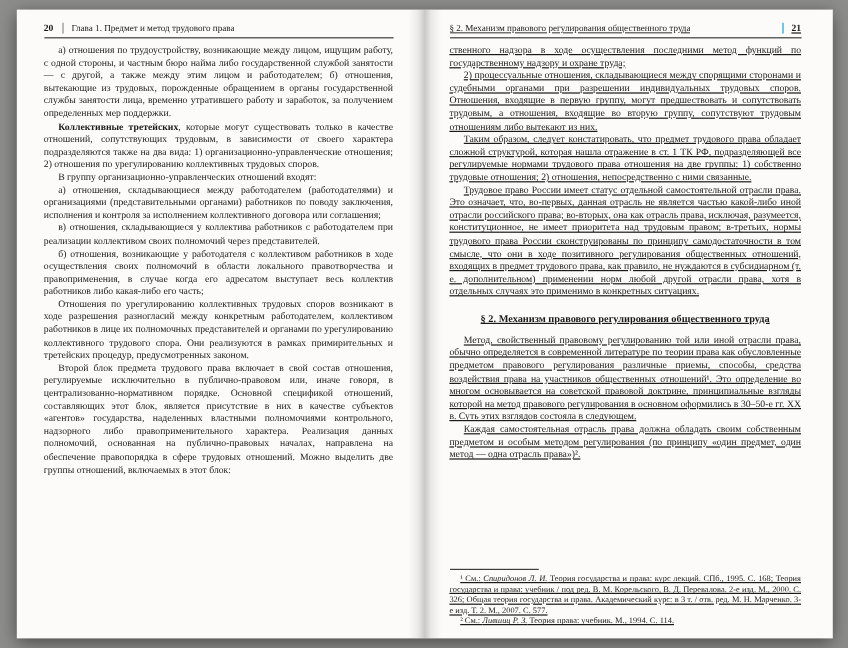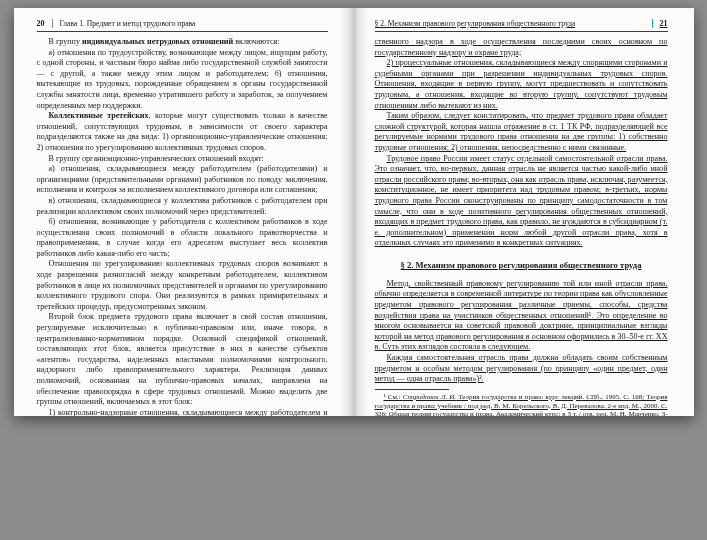--- a/index.html
+++ b/index.html
@@ -4,21 +4,21 @@
 <style>
   * { box-sizing: border-box; }
   html, body { margin: 0; padding: 0; }
   body {
     width: 707px; height: 540px; overflow: hidden;
     background: #8d8d8b;
     font-family: "Liberation Serif", "DejaVu Serif", serif;
   }
   .spread {
     position: relative;
-    width: 680px; height: 408px;
+    width: 680px; height: 524px;
     margin: 8px auto 0 auto;
     background: #fcfbf9;
     box-shadow: 0 4px 14px rgba(0,0,0,0.5);
     display: flex;
     overflow: hidden;
   }
   .gutter {
     position: absolute; left: 50%; top: 0; bottom: 0;
     width: 28px; transform: translateX(-50%);
     background: linear-gradient(to right,
@@ -72,40 +72,38 @@
 <body>
 
 <div class="spread">
 
   <div class="page page--left">
     <div class="page-header">
       <span class="page-number pn-left">20</span>
       <span class="running-header">Глава 1. Предмет и метод трудового права</span>
     </div>
     <div class="page-body">
-        <p class="para">В группу <b>индивидуальных нетрудовых отношений</b> включаются:</p>
         <p class="para">а) отношения по трудоустройству, возникающие между лицом, ищущим работу, с одной стороны, и частным бюро найма либо государственной службой занятости — с другой, а также между этим лицом и работодателем; б) отношения, вытекающие из трудовых, порожденные обращением в органы государственной службы занятости лица, временно утратившего работу и заработок, за получением определенных мер поддержки.</p>
         <p class="para"><b>Коллективные третейских</b>, которые могут существовать только в качестве отношений, сопутствующих трудовым, в зависимости от своего характера подразделяются также на два вида: 1) организационно-управленческие отношения; 2) отношения по урегулированию коллективных трудовых споров.</p>
         <p class="para">В группу организационно-управленческих отношений входят:</p>
         <p class="para">а) отношения, складывающиеся между работодателем (работодателями) и организациями (представительными органами) работников по поводу заключения, исполнения и контроля за исполнением коллективного договора или соглашения;</p>
         <p class="para">в) отношения, складывающиеся у коллектива работников с работодателем при реализации коллективом своих полномочий через представителей.</p>
         <p class="para">б) отношения, возникающие у работодателя с коллективом работников в ходе осуществления своих полномочий в области локального правотворчества и правоприменения, в случае когда его адресатом выступает весь коллектив работников либо какая-либо его часть;</p>
         <p class="para">Отношения по урегулированию коллективных трудовых споров возникают в ходе разрешения разногласий между конкретным работодателем, коллективом работников в лице их полномочных представителей и органами по урегулированию коллективного трудового спора. Они реализуются в рамках примирительных и третейских процедур, предусмотренных законом.</p>
         <p class="para">Второй блок предмета трудового права включает в свой состав отношения, регулируемые исключительно в публично-правовом или, иначе говоря, в централизованно-нормативном порядке. Основной спецификой отношений, составляющих этот блок, является присутствие в них в качестве субъектов «агентов» государства, наделенных властными полномочиями контрольного, надзорного либо правоприменительного характера. Реализация данных полномочий, основанная на публично-правовых началах, направлена на обеспечение правопорядка в сфере трудовых отношений. Можно выделить две группы отношений, включаемых в этот блок:</p>
-        <p class="para">1) контрольно-надзорные отношения, складывающиеся между работодателем и органами общего или специализированного государ-</p>
       </div>
   </div>
 
   <div class="page page--right">
     <div class="page-header header-right">
       <span class="running-header">§ 2. Механизм правового регулирования общественного труда</span>
       <span class="page-number pn-right">21</span>
     </div>
     <div class="page-body">
-        <p class="para noindent">ственного надзора в ходе осуществления последними своих основном по государственному надзору и охране труда;</p>
+        <p class="para noindent">ственного надзора в ходе осуществления последними метод функций по государственному надзору и охране труда;</p>
         <p class="para">2) процессуальные отношения, складывающиеся между спорящими сторонами и судебными органами при разрешении индивидуальных трудовых споров. Отношения, входящие в первую группу, могут предшествовать и сопутствовать трудовым, а отношения, входящие во вторую группу, сопутствуют трудовым отношениям либо вытекают из них.</p>
         <p class="para">Таким образом, следует констатировать, что предмет трудового права обладает сложной структурой, которая нашла отражение в ст. 1 ТК РФ, подразделяющей все регулируемые нормами трудового права отношения на две группы: 1) собственно трудовые отношения; 2) отношения, непосредственно с ними связанные.</p>
         <p class="para">Трудовое право России имеет статус отдельной самостоятельной отрасли права. Это означает, что, во-первых, данная отрасль не является частью какой-либо иной отрасли российского права; во-вторых, она как отрасль права, исключая, разумеется, конституционное, не имеет приоритета над трудовым правом; в-третьих, нормы трудового права России сконструированы по принципу самодостаточности в том смысле, что они в ходе позитивного регулирования общественных отношений, входящих в предмет трудового права, как правило, не нуждаются в субсидиарном (т. е. дополнительном) применении норм любой другой отрасли права, хотя в отдельных случаях это применимо в конкретных ситуациях.</p>
         <h2 class="section-heading">§ 2. Механизм правового регулирования общественного труда</h2>
         <p class="para">Метод, свойственный правовому регулированию той или иной отрасли права, обычно определяется в современной литературе по теории права как обусловленные предметом правового регулирования различные приемы, способы, средства воздействия права на участников общественных отношений¹. Это определение во многом основывается на советской правовой доктрине, принципиальные взгляды которой на метод правового регулирования в основном оформились в 30–50-е гг. XX в. Суть этих взглядов состояла в следующем.</p>
         <p class="para">Каждая самостоятельная отрасль права должна обладать своим собственным предметом и особым методом регулирования (по принципу «один предмет, один метод — одна отрасль права»)².</p>
       </div>
     <div class="footnote-block">
       <div class="footnote-rule"></div>
       <div class="footnotes">

